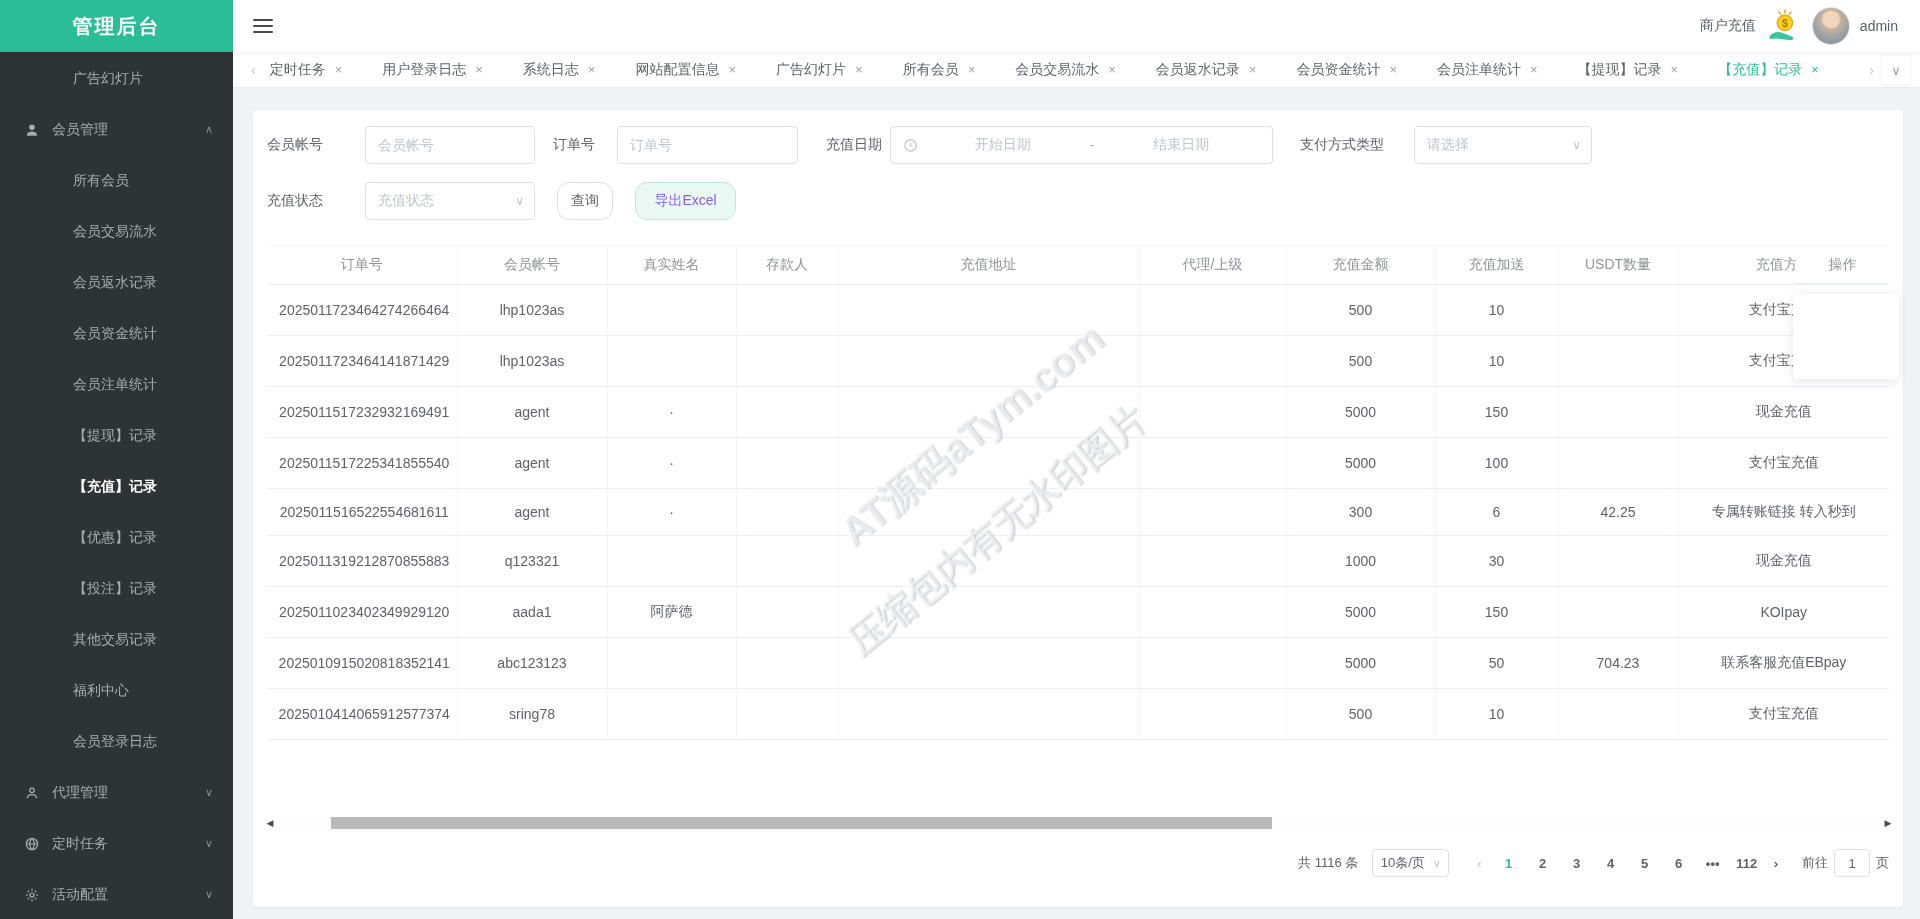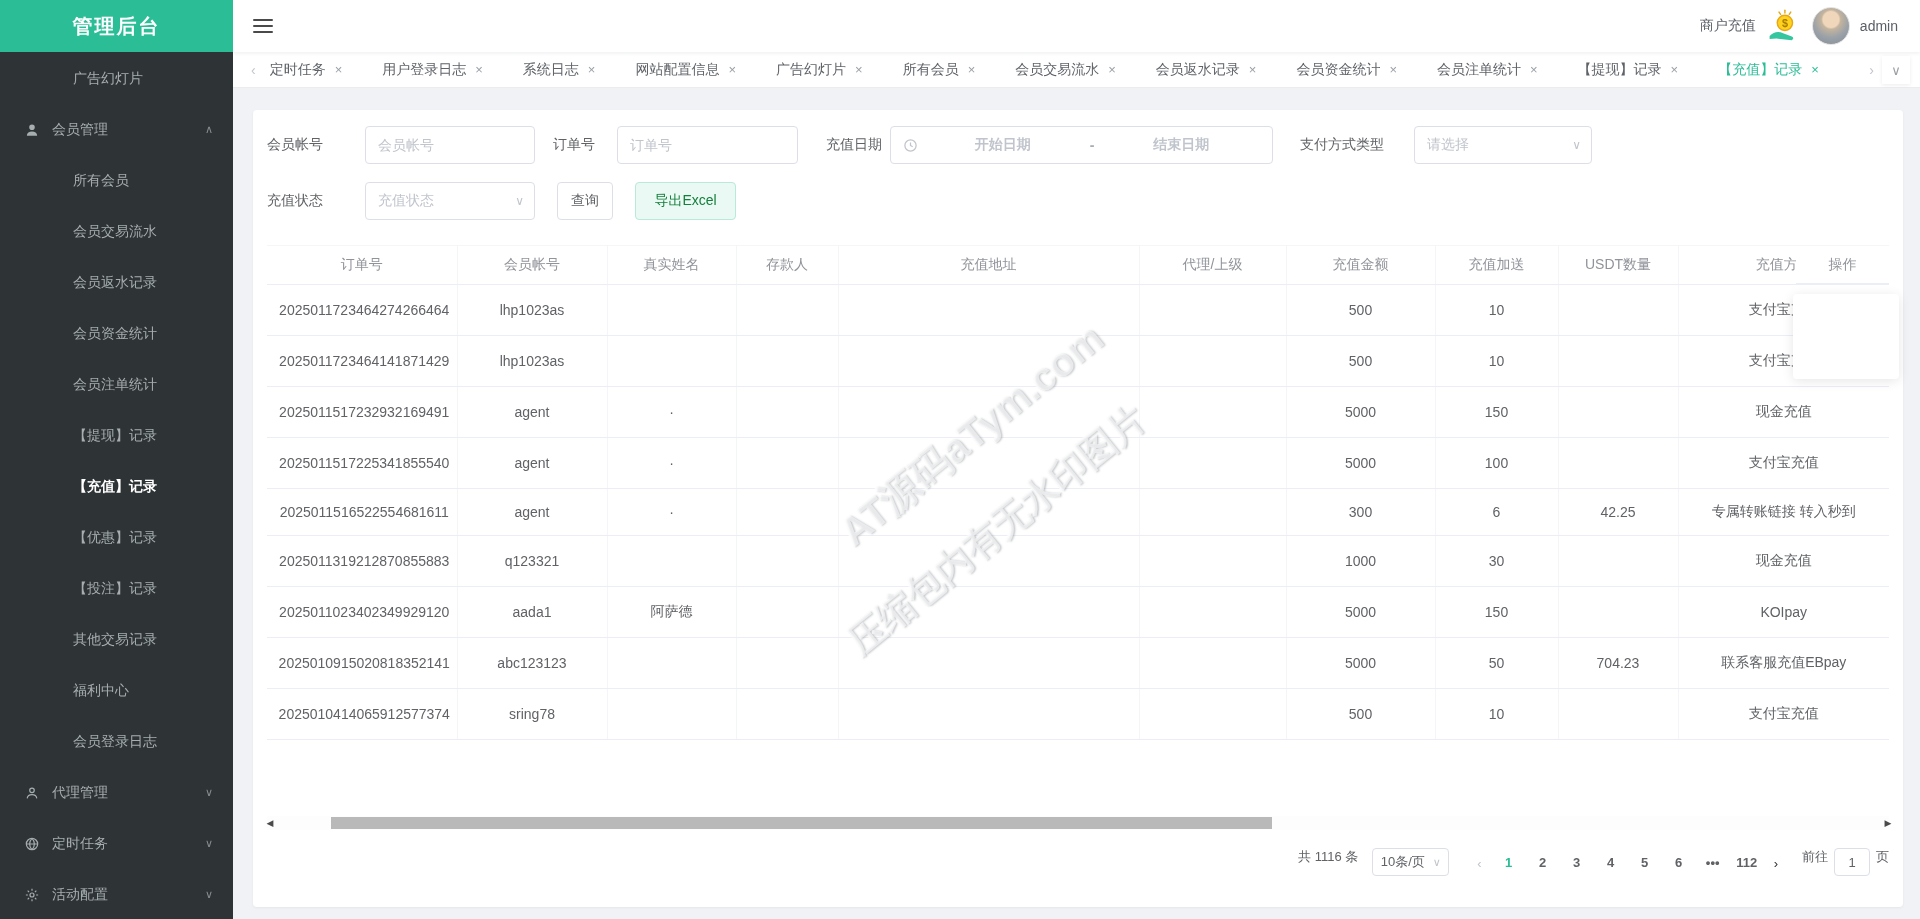--- a/index.html
+++ b/index.html
@@ -56,28 +56,28 @@
   .f-row1 { top:16px; }
   .f-row2 { top:72px; }
   .f-label { font-size:14px; color:#606266; white-space:nowrap; }
   .f-input, .f-select, .f-date { height:38px; border:1px solid #dcdfe6; border-radius:4px; background:#fff;
     display:flex; align-items:center; font-size:14px; color:#c0c4cc; position:relative; cursor:text; }
   .f-input input { border:none; outline:none; width:100%; padding:0 12px; font-size:14px; color:#606266;
     font-family:inherit; background:transparent; }
   .f-input input::placeholder { color:#c0c4cc; }
   .f-select { cursor:pointer; padding:0 30px 0 12px; }
   .f-select .sel-chev { position:absolute; right:10px; color:#c0c4cc; font-size:12px; }
-  .f-date { padding:8px 12px; cursor:pointer;font-weight:bold; }
+  .f-date { padding:8px 12px; cursor:pointer; }
   .f-date .clock { width:15px; height:15px; margin-right:6px; color:#c0c4cc; }
   .f-date .d-start, .f-date .d-end { flex:1; text-align:center; }
   .f-date .d-sep { color:#a8abb2; margin:0 8px; }
-  .btn { height:38px; border-radius:4px; font-size:14px; display:inline-flex; align-items:center;
+  .btn { height:38px; border-radius:12px; font-size:14px; display:inline-flex; align-items:center;
     justify-content:center; cursor:pointer; font-family:inherit; }
   .btn-query { width:56px; background:#fff; border:1px solid #dcdfe6; color:#606266; }
-  .btn-export { width:101px; background:#eaf9f3; border:1px solid #b9e9d8; color:#15803d; }
+  .btn-export { width:101px; background:#eaf9f3; border:1px solid #b9e9d8; color:#8b5cf6; }
 
   
   .tbl-zone { position:absolute; left:14px; top:135px; width:1622px; }
   table.grid { border-collapse:collapse; table-layout:fixed; width:1622px; }
   table.grid th { height:39px; font-size:14px; font-weight:400; color:#909399; background:#fff;
     border-bottom:1px solid #ebeef5; border-top:1px solid #f5f6f8; text-align:center; white-space:nowrap; overflow:hidden; }
   table.grid td { height:51px; font-size:14px; color:#606266; text-align:center; white-space:nowrap;
     border-bottom:1px solid #ebeef5; overflow:visible; }
   table.grid tr.tall td { height:47px; }
   table.grid th:not(:last-child), table.grid td:not(:last-child) { border-right:1px solid #f4f5f7; }
@@ -98,21 +98,21 @@
   .wm2 { left:600px; top:512px; font-size:37px; transform:rotate(-39deg); transform-origin:0 50%; }
 
   
   .hscroll { position:absolute; left:14px; top:706px; width:1622px; height:14px; background:#fdfdfd; }
   .hs-thumb { position:absolute; left:64px; top:1px; width:941px; height:12px; background:#b9b9b9; cursor:grab; }
   .hs-arrow { position:absolute; top:0; height:14px; width:14px; display:flex; align-items:center;
     justify-content:center; font-size:9px; color:#4a4a4a; cursor:pointer; }
   .hs-left { left:-4px; } .hs-right { right:-6px; }
 
   
-  .pager { position:absolute; right:14px; top:738px; height:30px; display:flex; 
+  .pager { position:absolute; right:14px; top:738px; height:30px; display:flex; align-items:center;
     font-size:13px; color:#606266; }
   .pg-total { margin-right:14px; }
   .pg-size { width:77px; height:28px; border:1px solid #dcdfe6; border-radius:4px; display:flex;
     align-items:center; justify-content:center; gap:8px; color:#606266; cursor:pointer; margin-right:18px; }
   .pg-size .sel-chev { color:#c0c4cc; font-size:11px; }
   .pg-arrow { color:#c0c4cc; margin:0 10px; font-size:13px; cursor:pointer; background:none; border:none; }
   .pg-next { color:#303133; }
   .page { min-width:26px; height:28px; background:none; border:none; font-size:13px; font-weight:bold;
     color:#606266; margin:0 4px; cursor:pointer; font-family:inherit; }
   .page.active { color:#2bbd96; }

